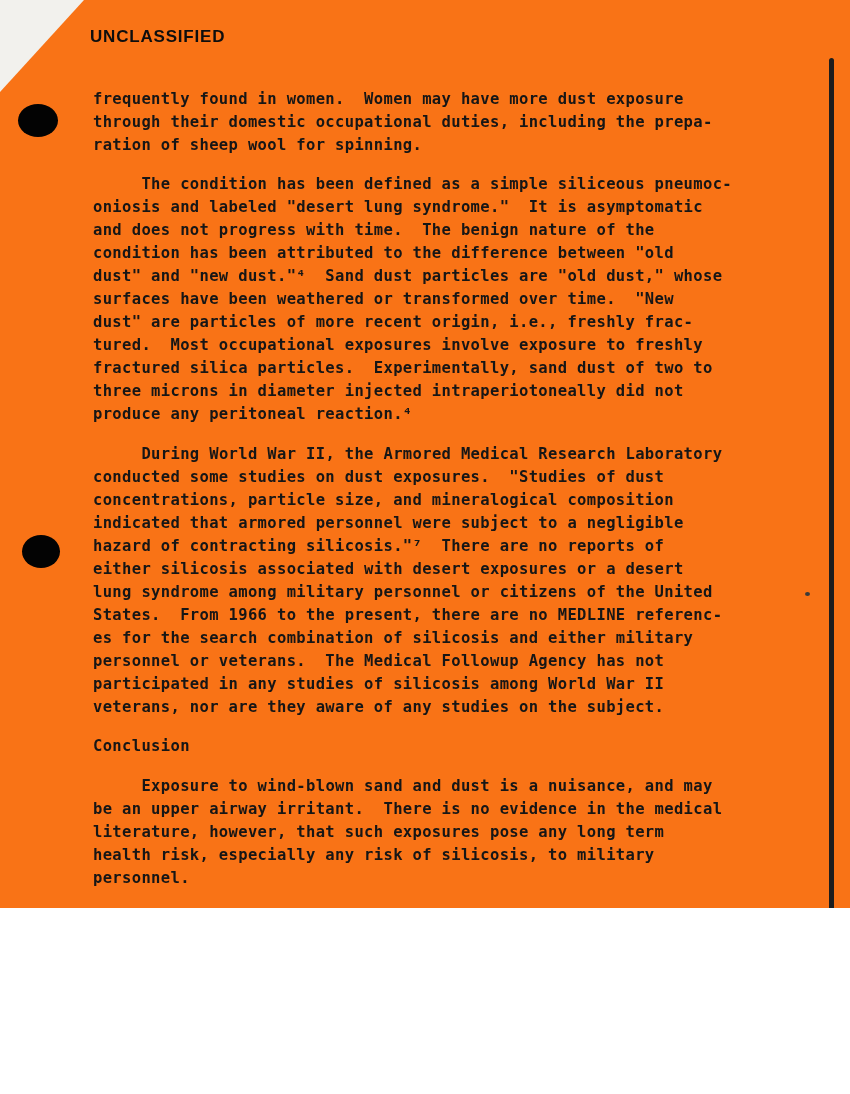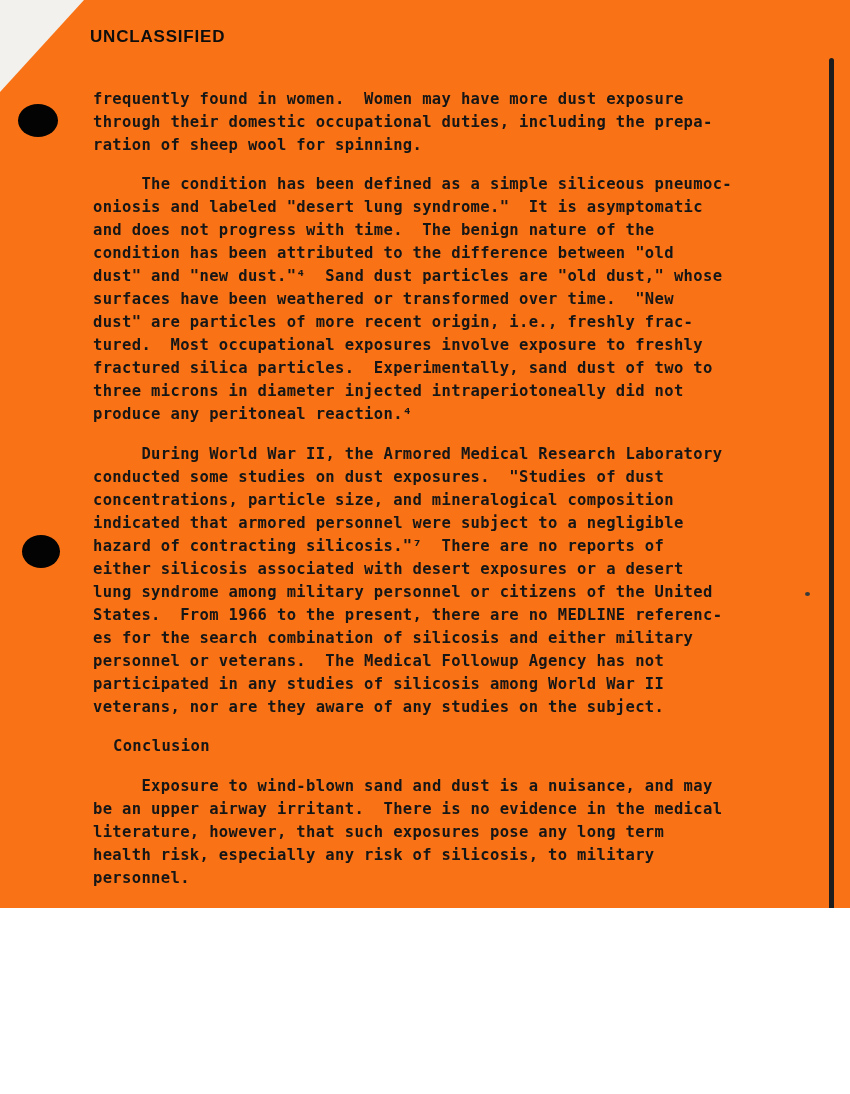--- a/index.html
+++ b/index.html
@@ -37,21 +37,21 @@
     color: #161616;
     font-weight: 700;
     font-size: 15.5px;
     line-height: 23px;
     letter-spacing: 0.35px;
   }
   .block {
     margin: 0 0 16.45px 0;
     white-space: pre-wrap;
   }
-  .heading { margin-bottom: 16.45px; margin-left: 20px; }
+  .heading { margin-bottom: 16.45px; }
   
   .punch {
     position: absolute;
     background: #030303;
     border-radius: 50%;
   }
   .punch-top  { left: 18px; top: 104px; width: 40px; height: 33px; }
   .punch-mid  { left: 22px; top: 535px; width: 38px; height: 33px; }
   .edge-right {
     position: absolute;

